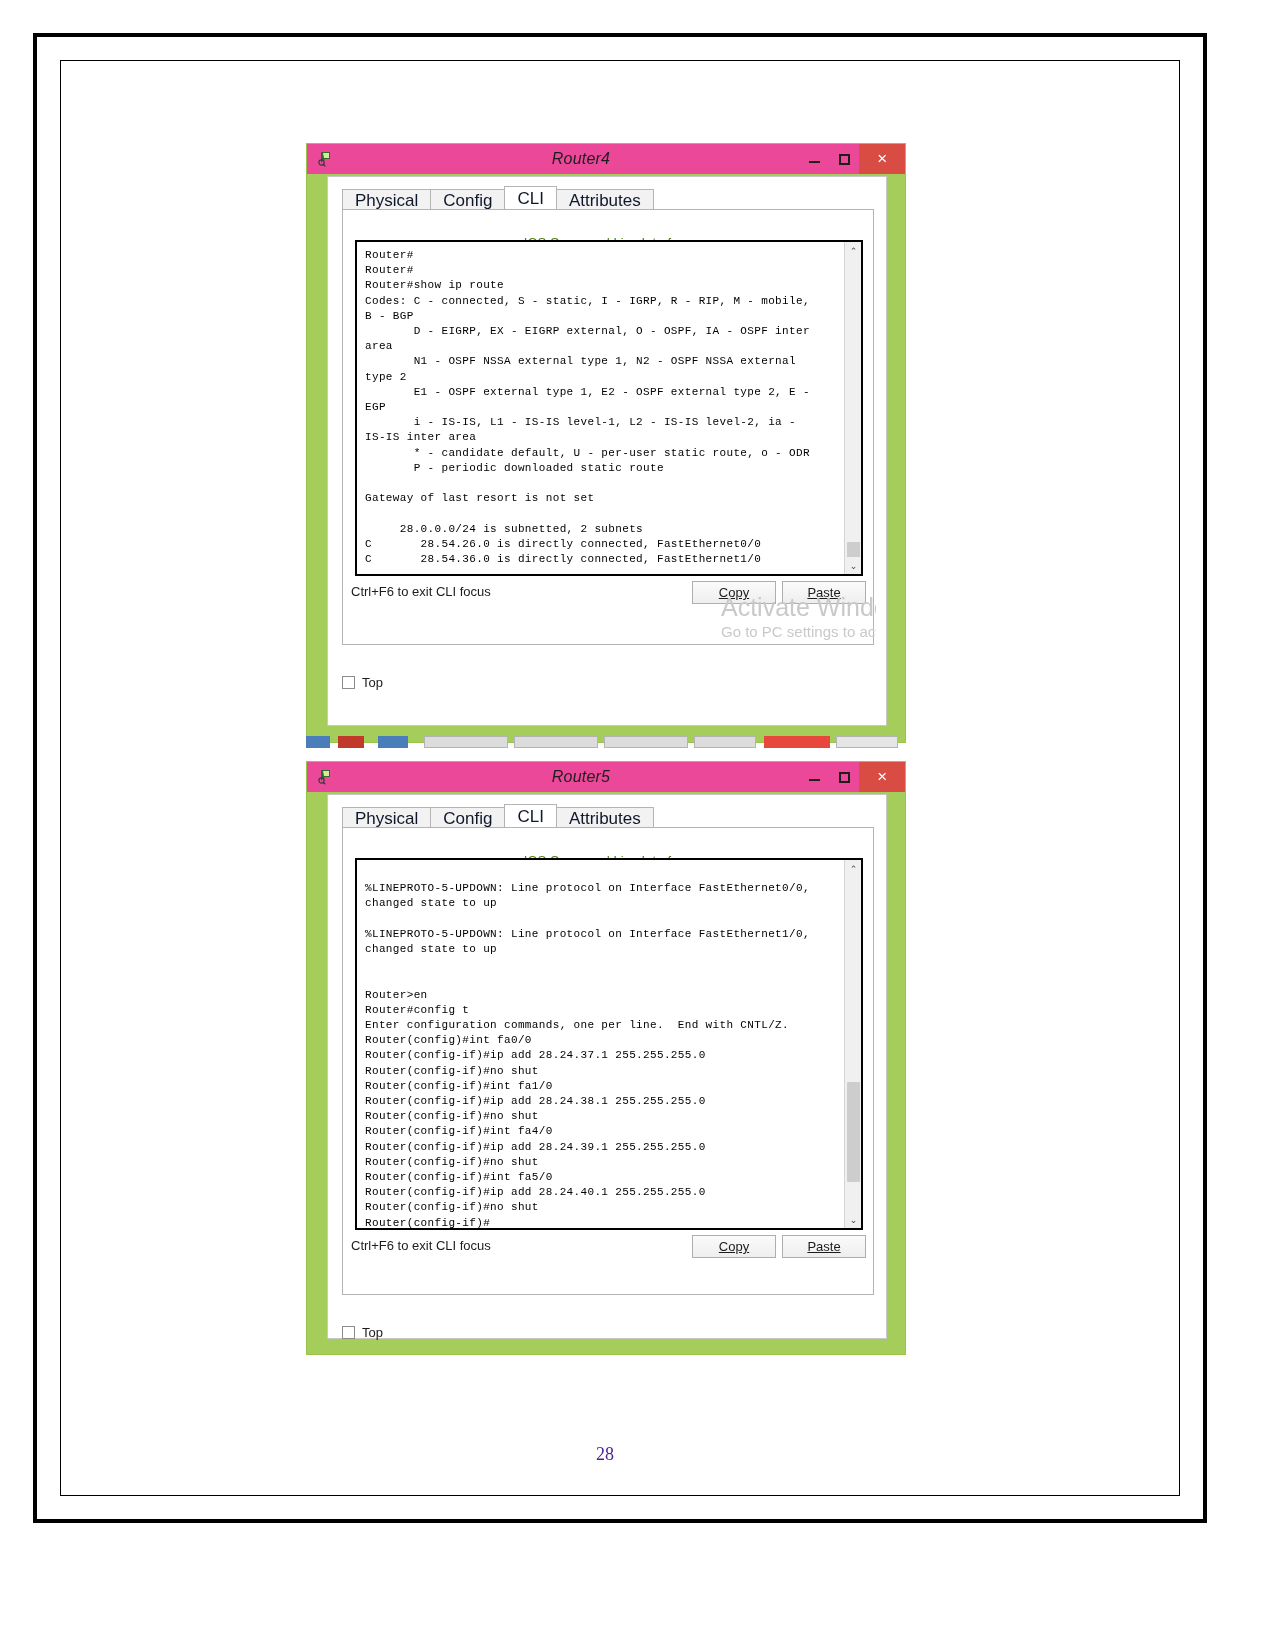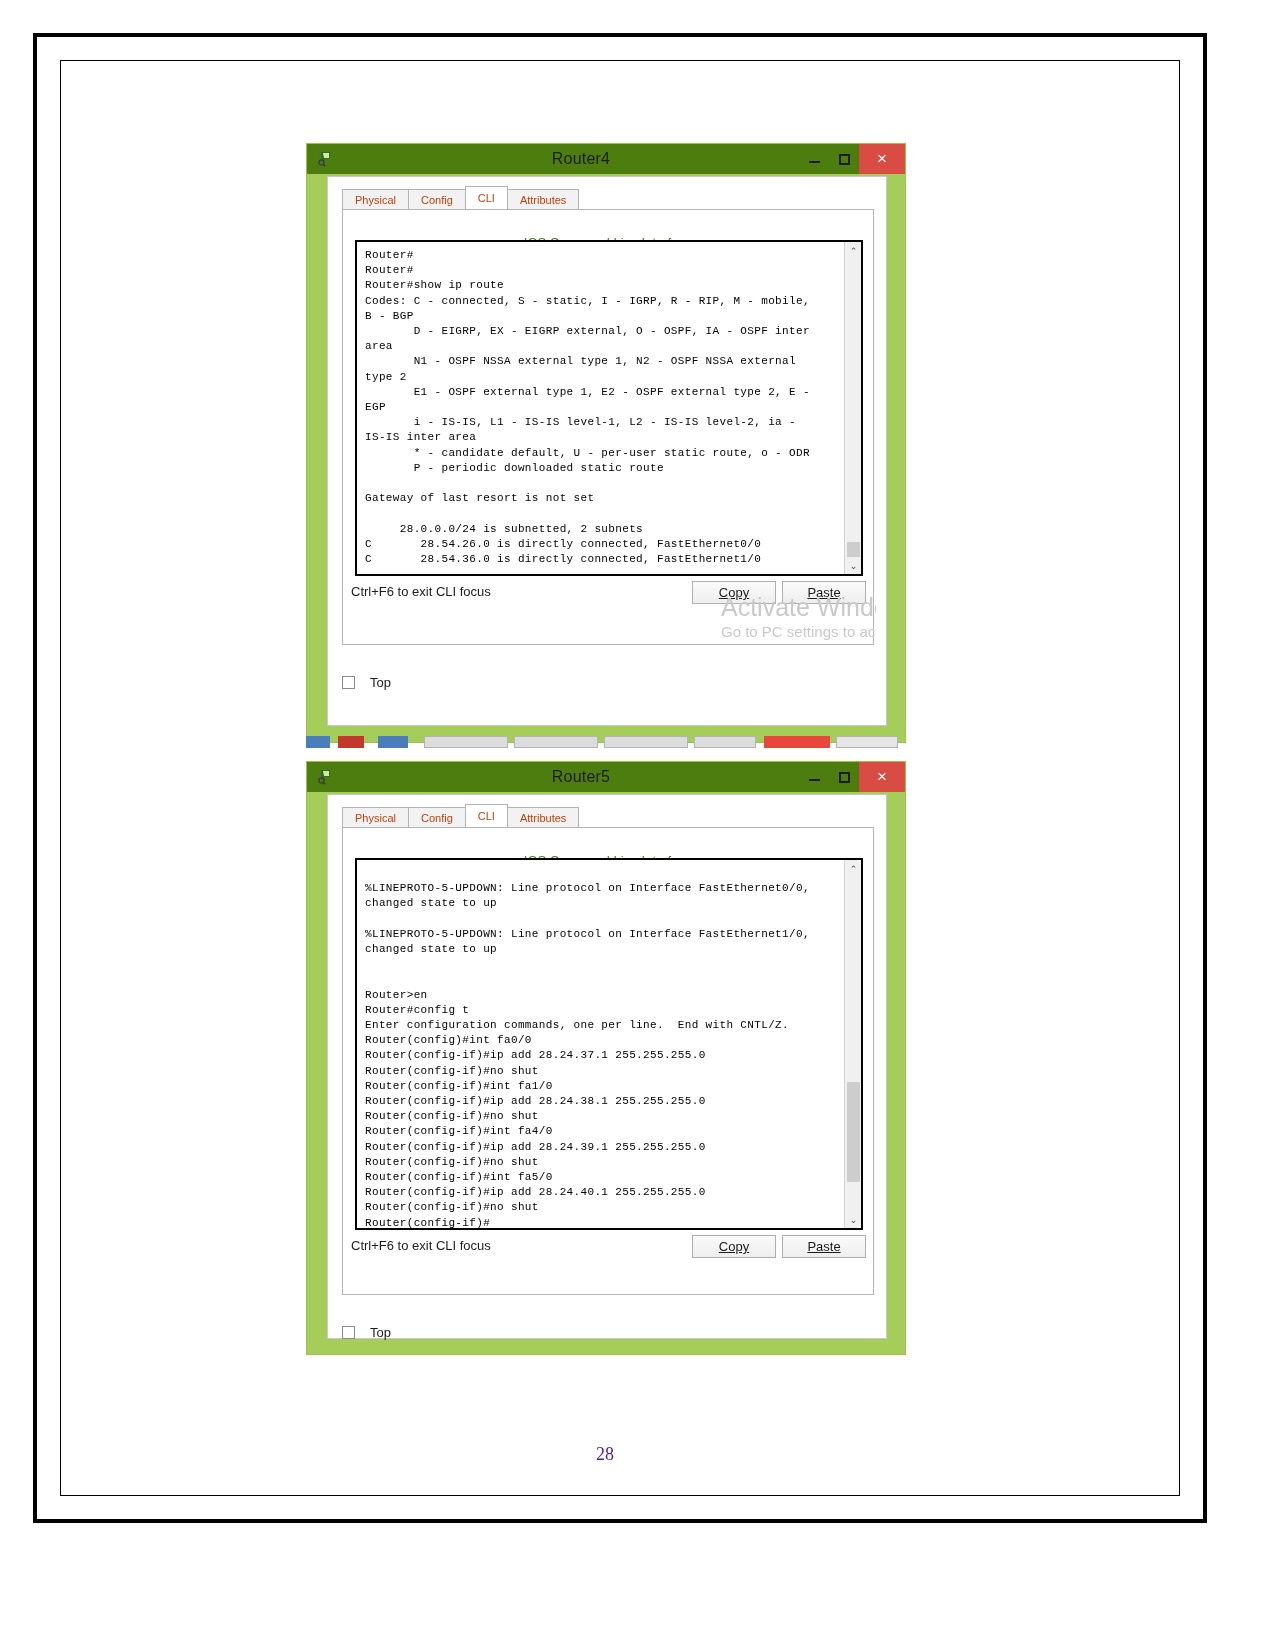--- a/index.html
+++ b/index.html
@@ -51,23 +51,24 @@
   .pt-window {
     position: absolute;
     background: #a4cd59;
     border: 1px solid #9ac34a;
     box-sizing: border-box;
     box-shadow: 0 0 0 0 rgba(0,0,0,0);
   }
   .titlebar {
     position: relative;
     height: 30px;
-    background: #4d7c0f;
+    background: #ec4899;
     display: flex;
     align-items: center;
+    font-style: italic;
   }
   .title-icon {
     position: absolute;
     left: 10px; top: 5px;
     width: 18px; height: 18px;
   }
   .title-text {
     flex: 1;
     text-align: center;
     font-size: 16px;
@@ -125,22 +126,22 @@
     left: 14px;
     top: 10px;
     height: 23px;
     display: flex;
     align-items: flex-end;
   }
   .tab {
     height: 21px;
     line-height: 21px;
     padding: 0 12px;
-    font-size: 11px;
-    color: #c2410c;
+    font-size: 17px;
+    color: #0f172a;
     background: #f2f2f2;
     border: 1px solid #b4b4b4;
     border-bottom: 1px solid #b4b4b4;
     margin-right: -1px;
     box-sizing: border-box;
     white-space: nowrap;
   }
   .tab.active {
     background: #ffffff;
     border-bottom: 1px solid #ffffff;
@@ -245,21 +246,20 @@
   }
   .checkbox {
     width: 13px; height: 13px;
     border: 1px solid #8c8c8c;
     background: #ffffff;
     box-sizing: border-box;
   }
   .checkrow .lbl {
     font-size: 13px;
     color: #1c1c1c;
-    margin-left: 8px;
   }
 
   
   .watermark {
     position: absolute;
     color: #c9c9c9;
     font-family: "Liberation Sans", sans-serif;
     pointer-events: none;
     white-space: nowrap;
     overflow: hidden;

